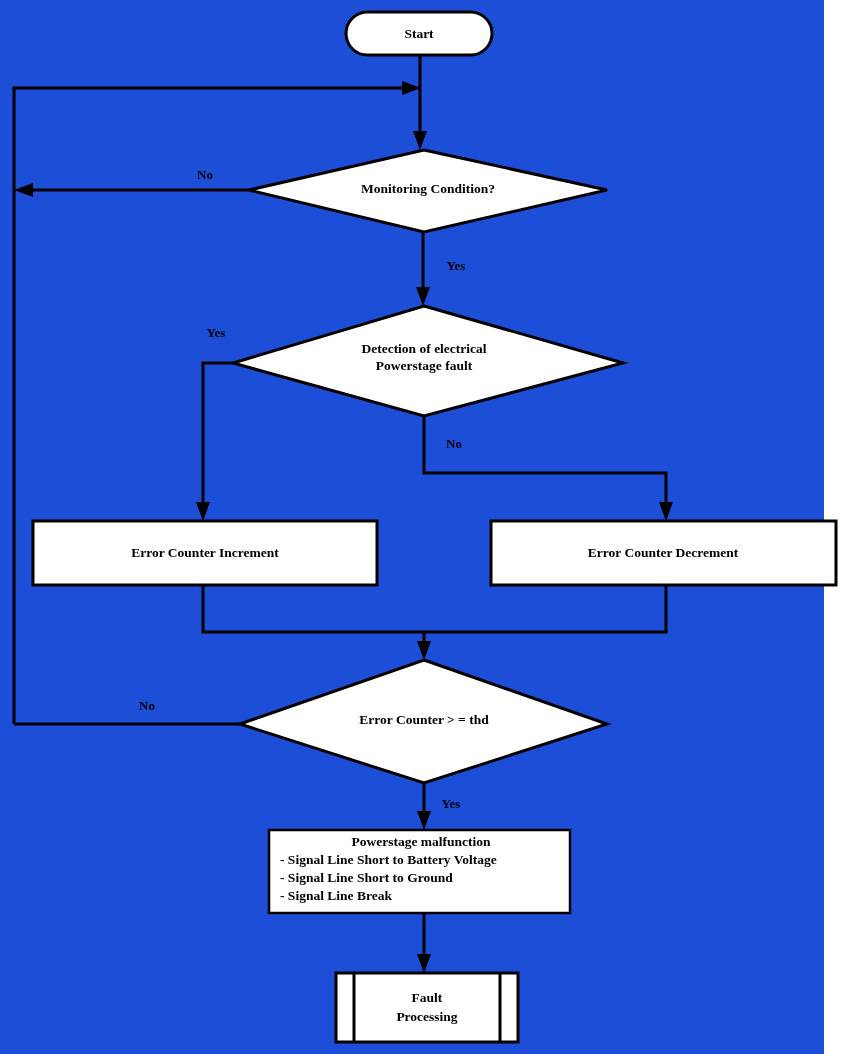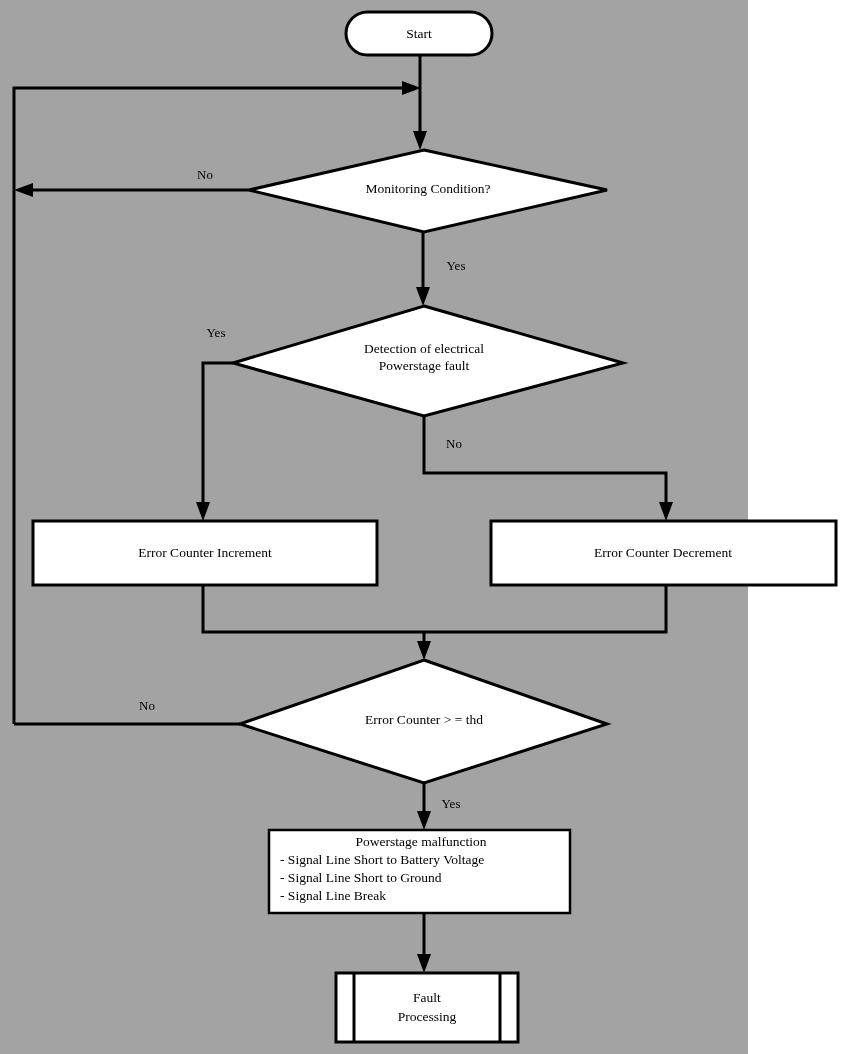--- a/index.html
+++ b/index.html
@@ -9,23 +9,24 @@
     background: #ffffff;
   }
   body {
     width: 864px;
     height: 1054px;
     font-family: "Liberation Serif", "DejaVu Serif", serif;
     overflow: hidden;
   }
   #flowchart-root {
     position: relative;
-    width: 748px;
+    width: 824px;
     height: 1054px;
-    background: #a3a3a3;
+    background: #1d4ed8;
+    font-weight: bold;
   }
   svg#flow-svg {
     position: absolute;
     top: 0;
     left: 0;
     width: 864px;
     height: 1054px;
     display: block;
   }
   .shape-outline {

